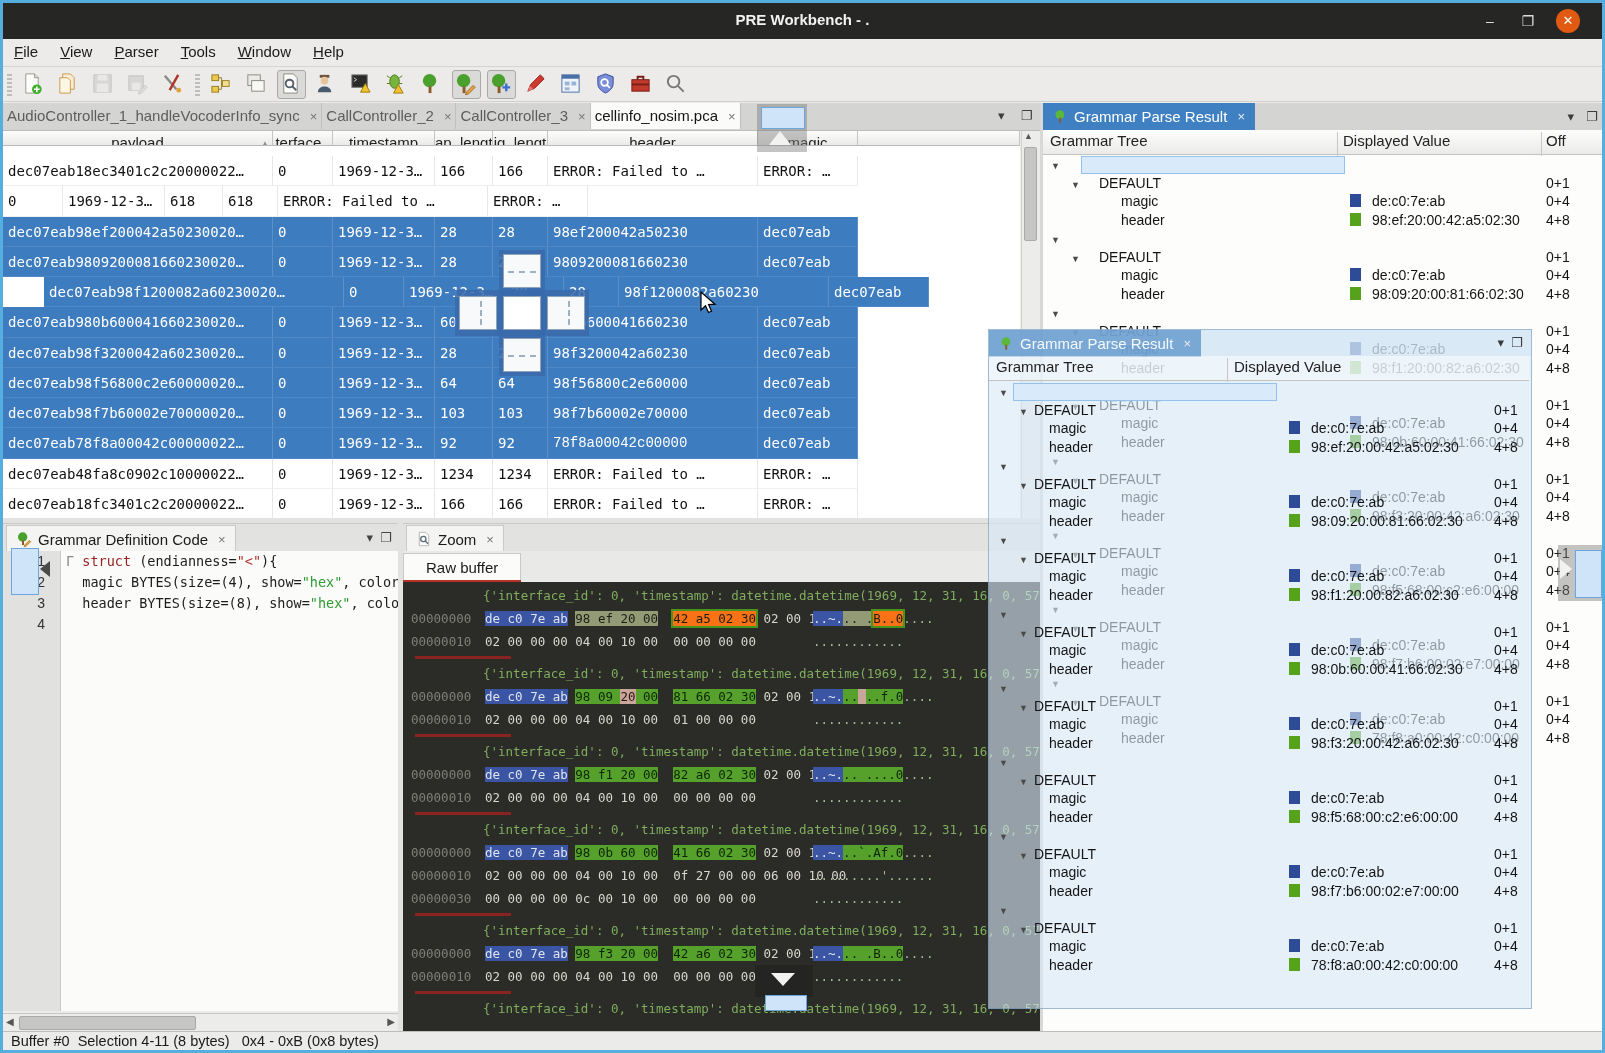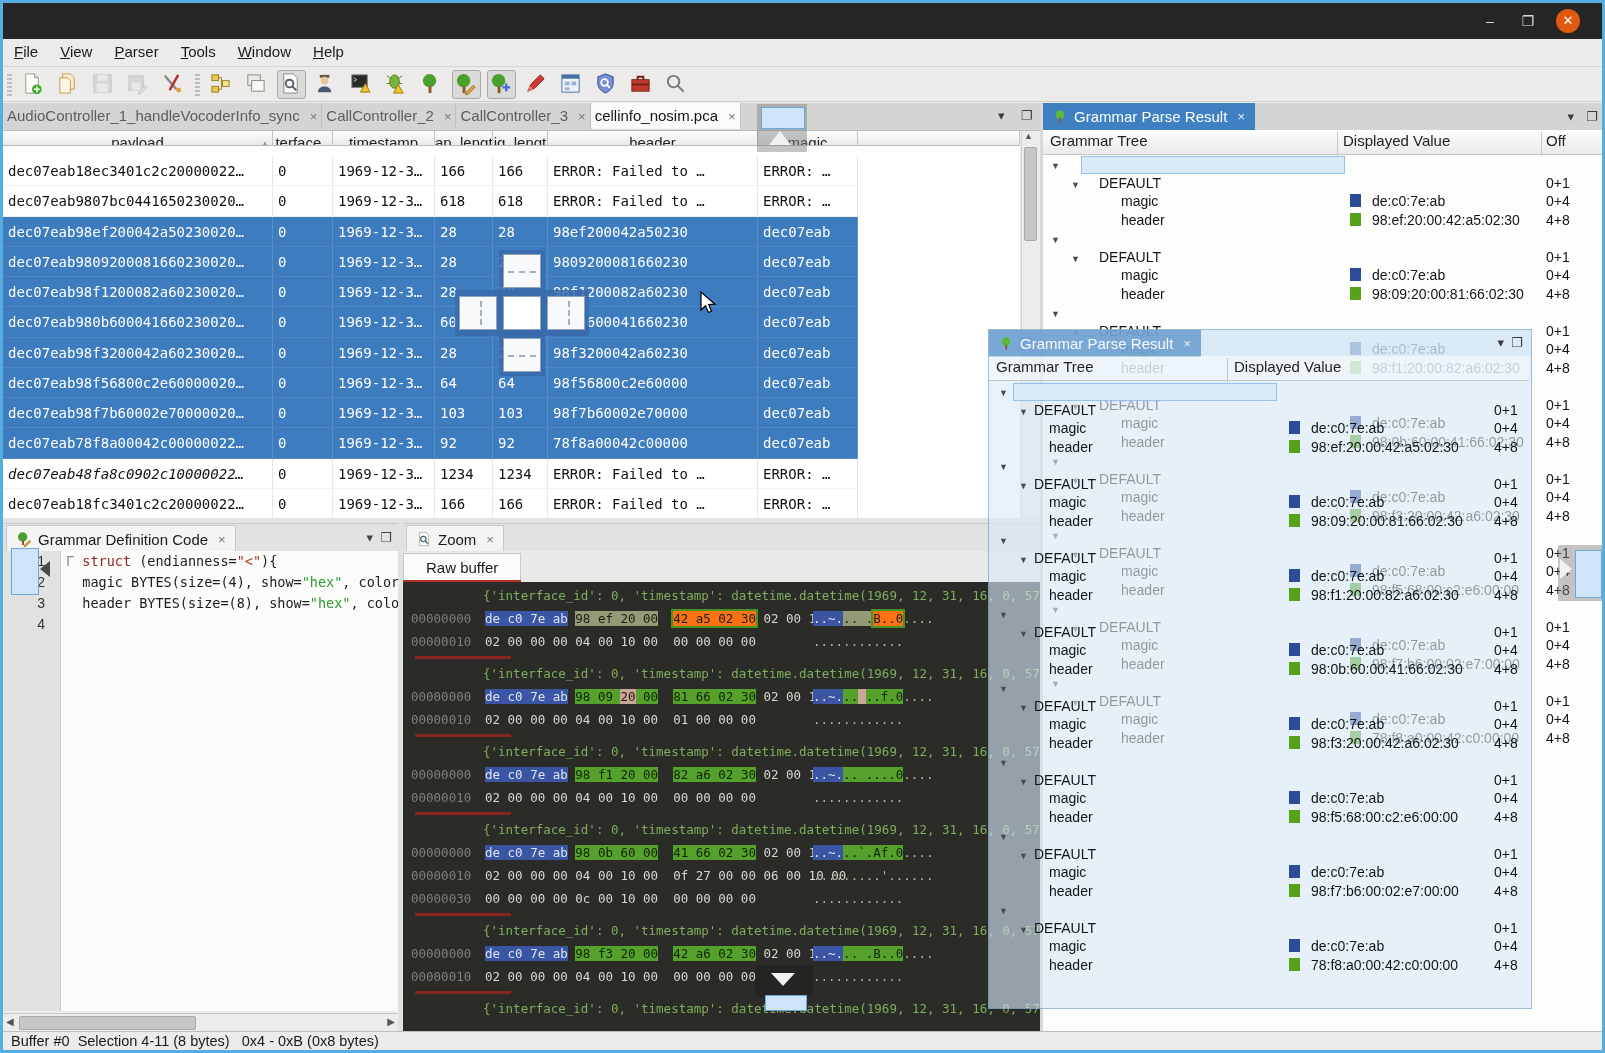--- a/index.html
+++ b/index.html
@@ -115,20 +115,21 @@
   .dash-h{position:absolute;left:4px;right:4px;top:50%;border-top:2px dashed #9fb0c2;}
   .dash-v{position:absolute;top:4px;bottom:4px;left:55%;border-left:2px dashed #9fb0c2;}
   #cursor{position:absolute;left:697px;top:288px;}
 </style>
 </head>
 <body>
 
 <div id="app">
 
   <div id="titlebar">
+    <div id="title-text">PRE Workbench - .</div>
     <div class="winctl" id="win-min">–</div>
     <div class="winctl" id="win-max">❐</div>
     <div class="winctl" id="win-close">✕</div>
   </div>
 
   <div id="menubar"><span class="menu-item"><u>F</u>ile</span><span class="menu-item"><u>V</u>iew</span><span class="menu-item"><u>P</u>arser</span><span class="menu-item"><u>T</u>ools</span><span class="menu-item"><u>W</u>indow</span><span class="menu-item"><u>H</u>elp</span></div>
 
   <div id="toolbar"><span class="grip"></span><span class="tbtn"><svg viewBox="0 0 24 24">
           <path d="M5 2h9l4 4v16H5z" fill="#fdfdfb" stroke="#98988f"></path>
           <path d="M14 2v4h4" fill="#dcdcd4" stroke="#98988f"></path>
@@ -225,21 +226,20 @@
         <div class="tr">
           <div class="td" style="width: 270px;">dec07eab18ec3401c2c20000022…</div>
           <div class="td" style="width: 60px;">0</div>
           <div class="td" style="width: 102px;">1969-12-3…</div>
           <div class="td" style="width: 58px;">166</div>
           <div class="td" style="width: 55px;">166</div>
           <div class="td" style="width: 210px;">ERROR: Failed to …</div>
           <div class="td" style="width: 100px;">ERROR: …</div>
         </div>
         <div class="tr">
-          <div class="td" style="width: 270px;">dec07eab9807bc0441650230020…</div>
           <div class="td" style="width: 60px;">0</div>
           <div class="td" style="width: 102px;">1969-12-3…</div>
           <div class="td" style="width: 58px;">618</div>
           <div class="td" style="width: 55px;">618</div>
           <div class="td" style="width: 210px;">ERROR: Failed to …</div>
           <div class="td" style="width: 100px;">ERROR: …</div>
         </div>
         <div class="tr sel">
           <div class="td" style="width: 270px;">dec07eab98ef200042a50230020…</div>
           <div class="td" style="width: 60px;">0</div>
@@ -252,21 +252,21 @@
         <div class="tr sel">
           <div class="td" style="width: 270px;">dec07eab9809200081660230020…</div>
           <div class="td" style="width: 60px;">0</div>
           <div class="td" style="width: 102px;">1969-12-3…</div>
           <div class="td" style="width: 58px;">28</div>
           <div class="td" style="width: 55px;">28</div>
           <div class="td" style="width: 210px;">9809200081660230</div>
           <div class="td" style="width: 100px;">dec07eab</div>
         </div>
         <div class="tr sel">
-          <div class="td" style="width: 270px;">dec07eab98f1200082a60230020…</div>
+          <div class="td" style="width: 300px; margin-left: 41px;">dec07eab98f1200082a60230020…</div>
           <div class="td" style="width: 60px;">0</div>
           <div class="td" style="width: 102px;">1969-12-3…</div>
           <div class="td" style="width: 58px;">28</div>
           <div class="td" style="width: 55px;">28</div>
           <div class="td" style="width: 210px;">98f1200082a60230</div>
           <div class="td" style="width: 100px;">dec07eab</div>
         </div>
         <div class="tr sel">
           <div class="td" style="width: 270px;">dec07eab980b600041660230020…</div>
           <div class="td" style="width: 60px;">0</div>
@@ -302,25 +302,25 @@
           <div class="td" style="width: 55px;">103</div>
           <div class="td" style="width: 210px;">98f7b60002e70000</div>
           <div class="td" style="width: 100px;">dec07eab</div>
         </div>
         <div class="tr sel">
           <div class="td" style="width: 270px;">dec07eab78f8a00042c00000022…</div>
           <div class="td" style="width: 60px;">0</div>
           <div class="td" style="width: 102px;">1969-12-3…</div>
           <div class="td" style="width: 58px;">92</div>
           <div class="td" style="width: 55px;">92</div>
-          <div class="td" style="width: 210px;">78f8a00042c00000</div>
+          <div class="td" style="width: 210px; font-family: Liberation Mono, monospace;">78f8a00042c00000</div>
           <div class="td" style="width: 100px;">dec07eab</div>
         </div>
         <div class="tr">
-          <div class="td" style="width: 270px; font-style: italic;">dec07eab48fa8c0902c10000022…</div>
+          <div class="td" style="width: 270px;">dec07eab48fa8c0902c10000022…</div>
           <div class="td" style="width: 60px;">0</div>
           <div class="td" style="width: 102px;">1969-12-3…</div>
           <div class="td" style="width: 58px;">1234</div>
           <div class="td" style="width: 55px;">1234</div>
           <div class="td" style="width: 210px;">ERROR: Failed to …</div>
           <div class="td" style="width: 100px;">ERROR: …</div>
         </div>
         <div class="tr">
           <div class="td" style="width: 270px;">dec07eab18fc3401c2c20000022…</div>
           <div class="td" style="width: 60px;">0</div>

